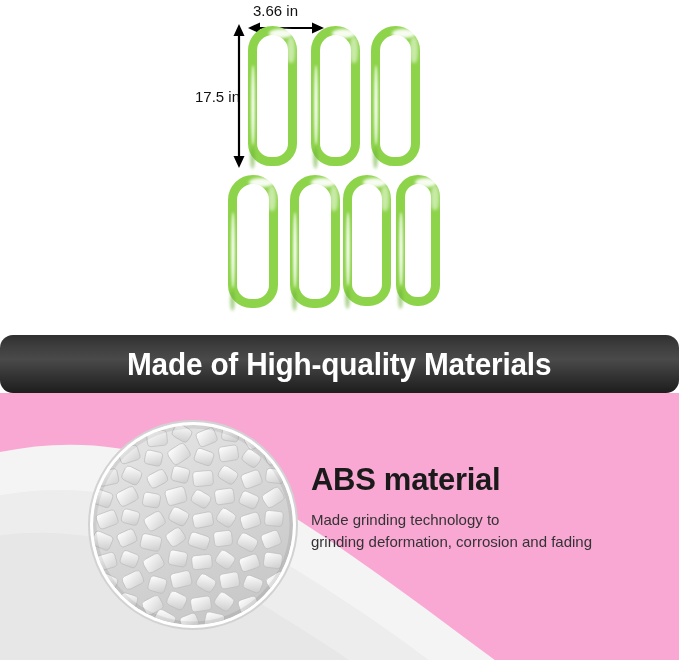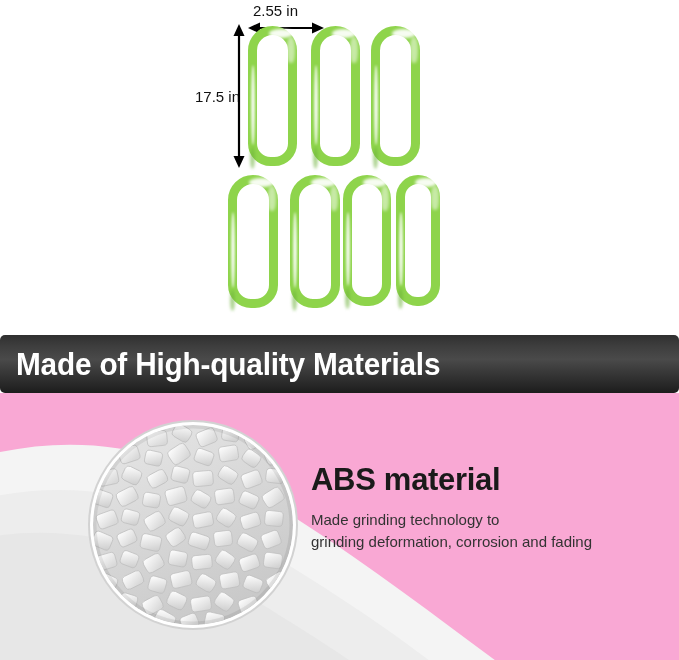--- a/index.html
+++ b/index.html
@@ -82,30 +82,31 @@
     position: absolute;
   }
 
   
   #banner {
     position: absolute;
     left: 0;
     top: 335px;
     width: 679px;
     height: 58px;
-    border-radius: 5px;
+    border-radius: 13px;
     background: linear-gradient(180deg,
         #2f2f2f 0%,
         #3d3d3d 18%,
         #4a4a4a 42%,
         #3a3a3a 62%,
         #262626 88%,
         #1c1c1c 100%);
     display: flex;
     align-items: center;
+    justify-content: center;
     overflow: hidden;
   }
   #banner-title {
     color: #ffffff;
     font-family: "Liberation Sans Narrow", "Liberation Sans", sans-serif;
     font-weight: bold;
     font-size: 32px;
     letter-spacing: -0.2px;
     transform: scaleX(0.93);
     line-height: 1;
@@ -171,21 +172,21 @@
     white-space: nowrap;
   }
 </style>
 </head>
 <body>
 
 <div id="page">
 
   <div id="product-section">
 
-    <div class="dim-label" id="dim-width-label">2.55 in</div>
+    <div class="dim-label" id="dim-width-label">3.66 in</div>
 
     <svg class="dim-arrow" id="width-arrow" style="left:248px; top:21px;" width="76" height="14" viewBox="0 0 76 14">
       <line x1="9" y1="7" x2="67" y2="7" stroke="#000000" stroke-width="2.2"></line>
       <polygon points="0,7 12,1.5 12,12.5" fill="#000000"></polygon>
       <polygon points="76,7 64,1.5 64,12.5" fill="#000000"></polygon>
     </svg>
 
     <div class="dim-label" id="dim-height-label">17.5 in</div>
 
     <svg class="dim-arrow" id="height-arrow" style="left:232px; top:24px;" width="14" height="144" viewBox="0 0 14 144">

